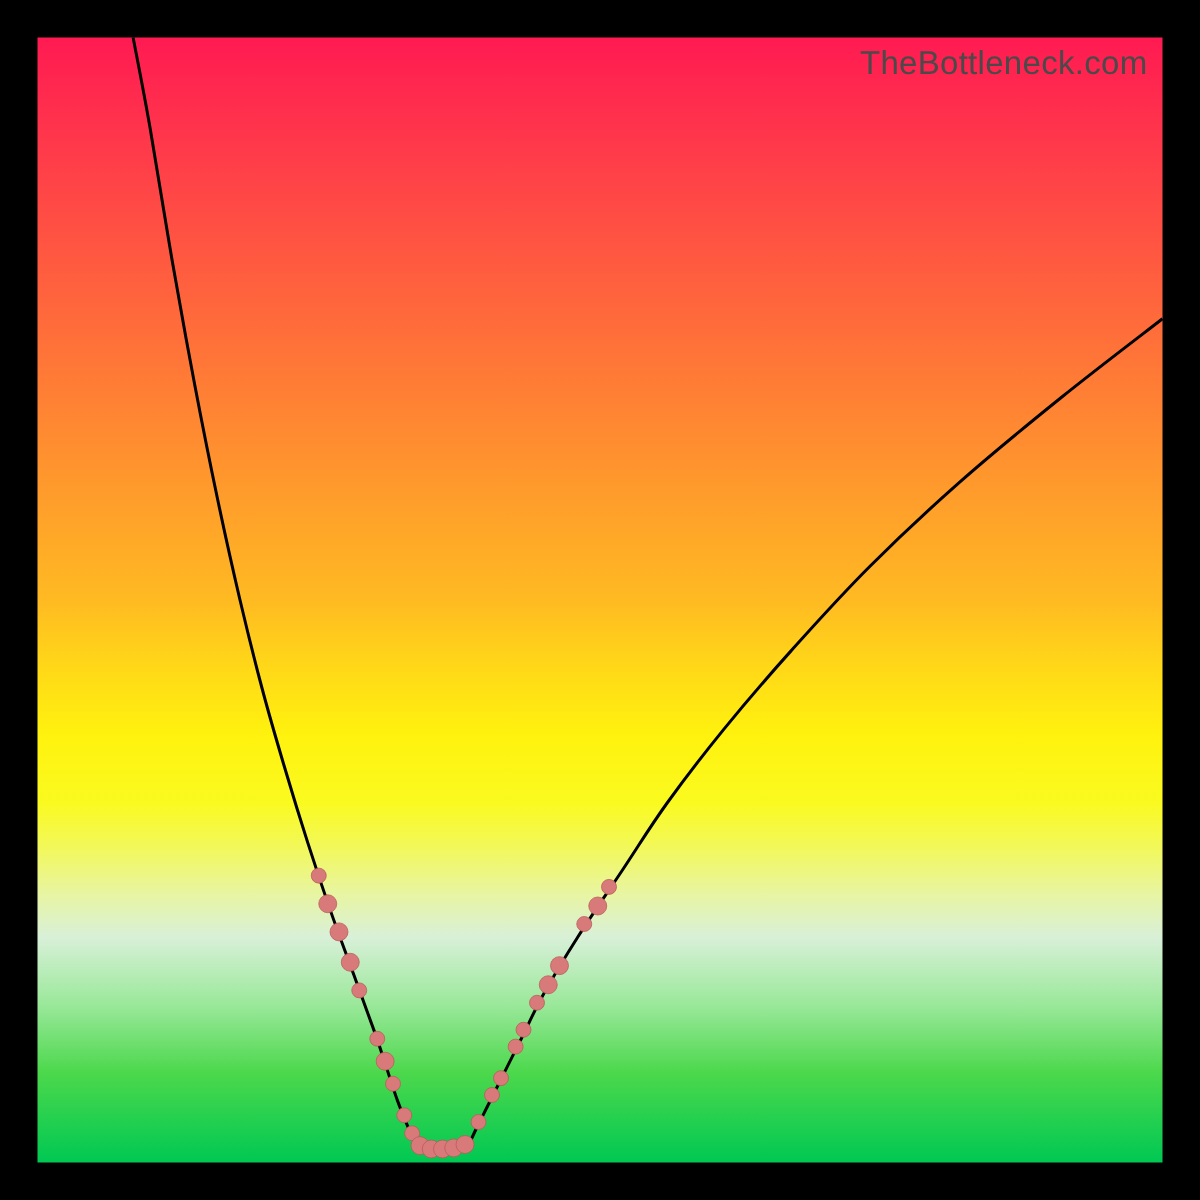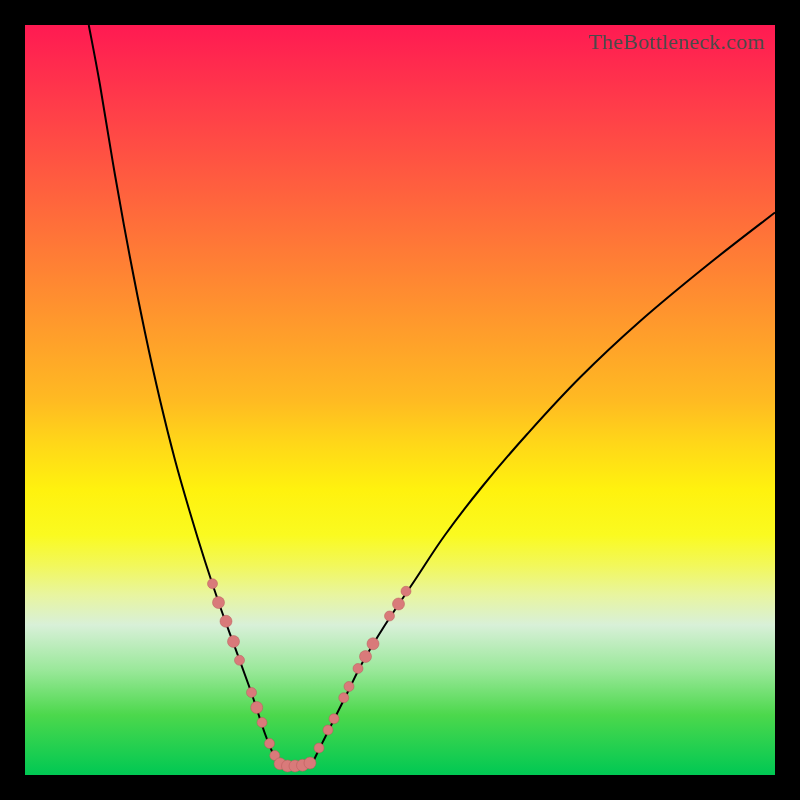--- a/index.html
+++ b/index.html
@@ -26,21 +26,20 @@
       #ffba22 50%,
       #ffd818 56%,
       #fff20e 62%,
       #fafa20 68%,
       #f2f85a 72%,
       #e8f5a0 76%,
       #d8f0d8 80%,
       #9ae89a 86%,
       #4cd84c 92%,
       #00c853 100%);
-    font-family: Liberation Serif, serif;
   }
   .watermark {
     position: absolute;
     top: 4px;
     right: 10px;
     color: #4a4a4a;
     font-size: 22px;
     letter-spacing: 0.2px;
     user-select: none;
   }

